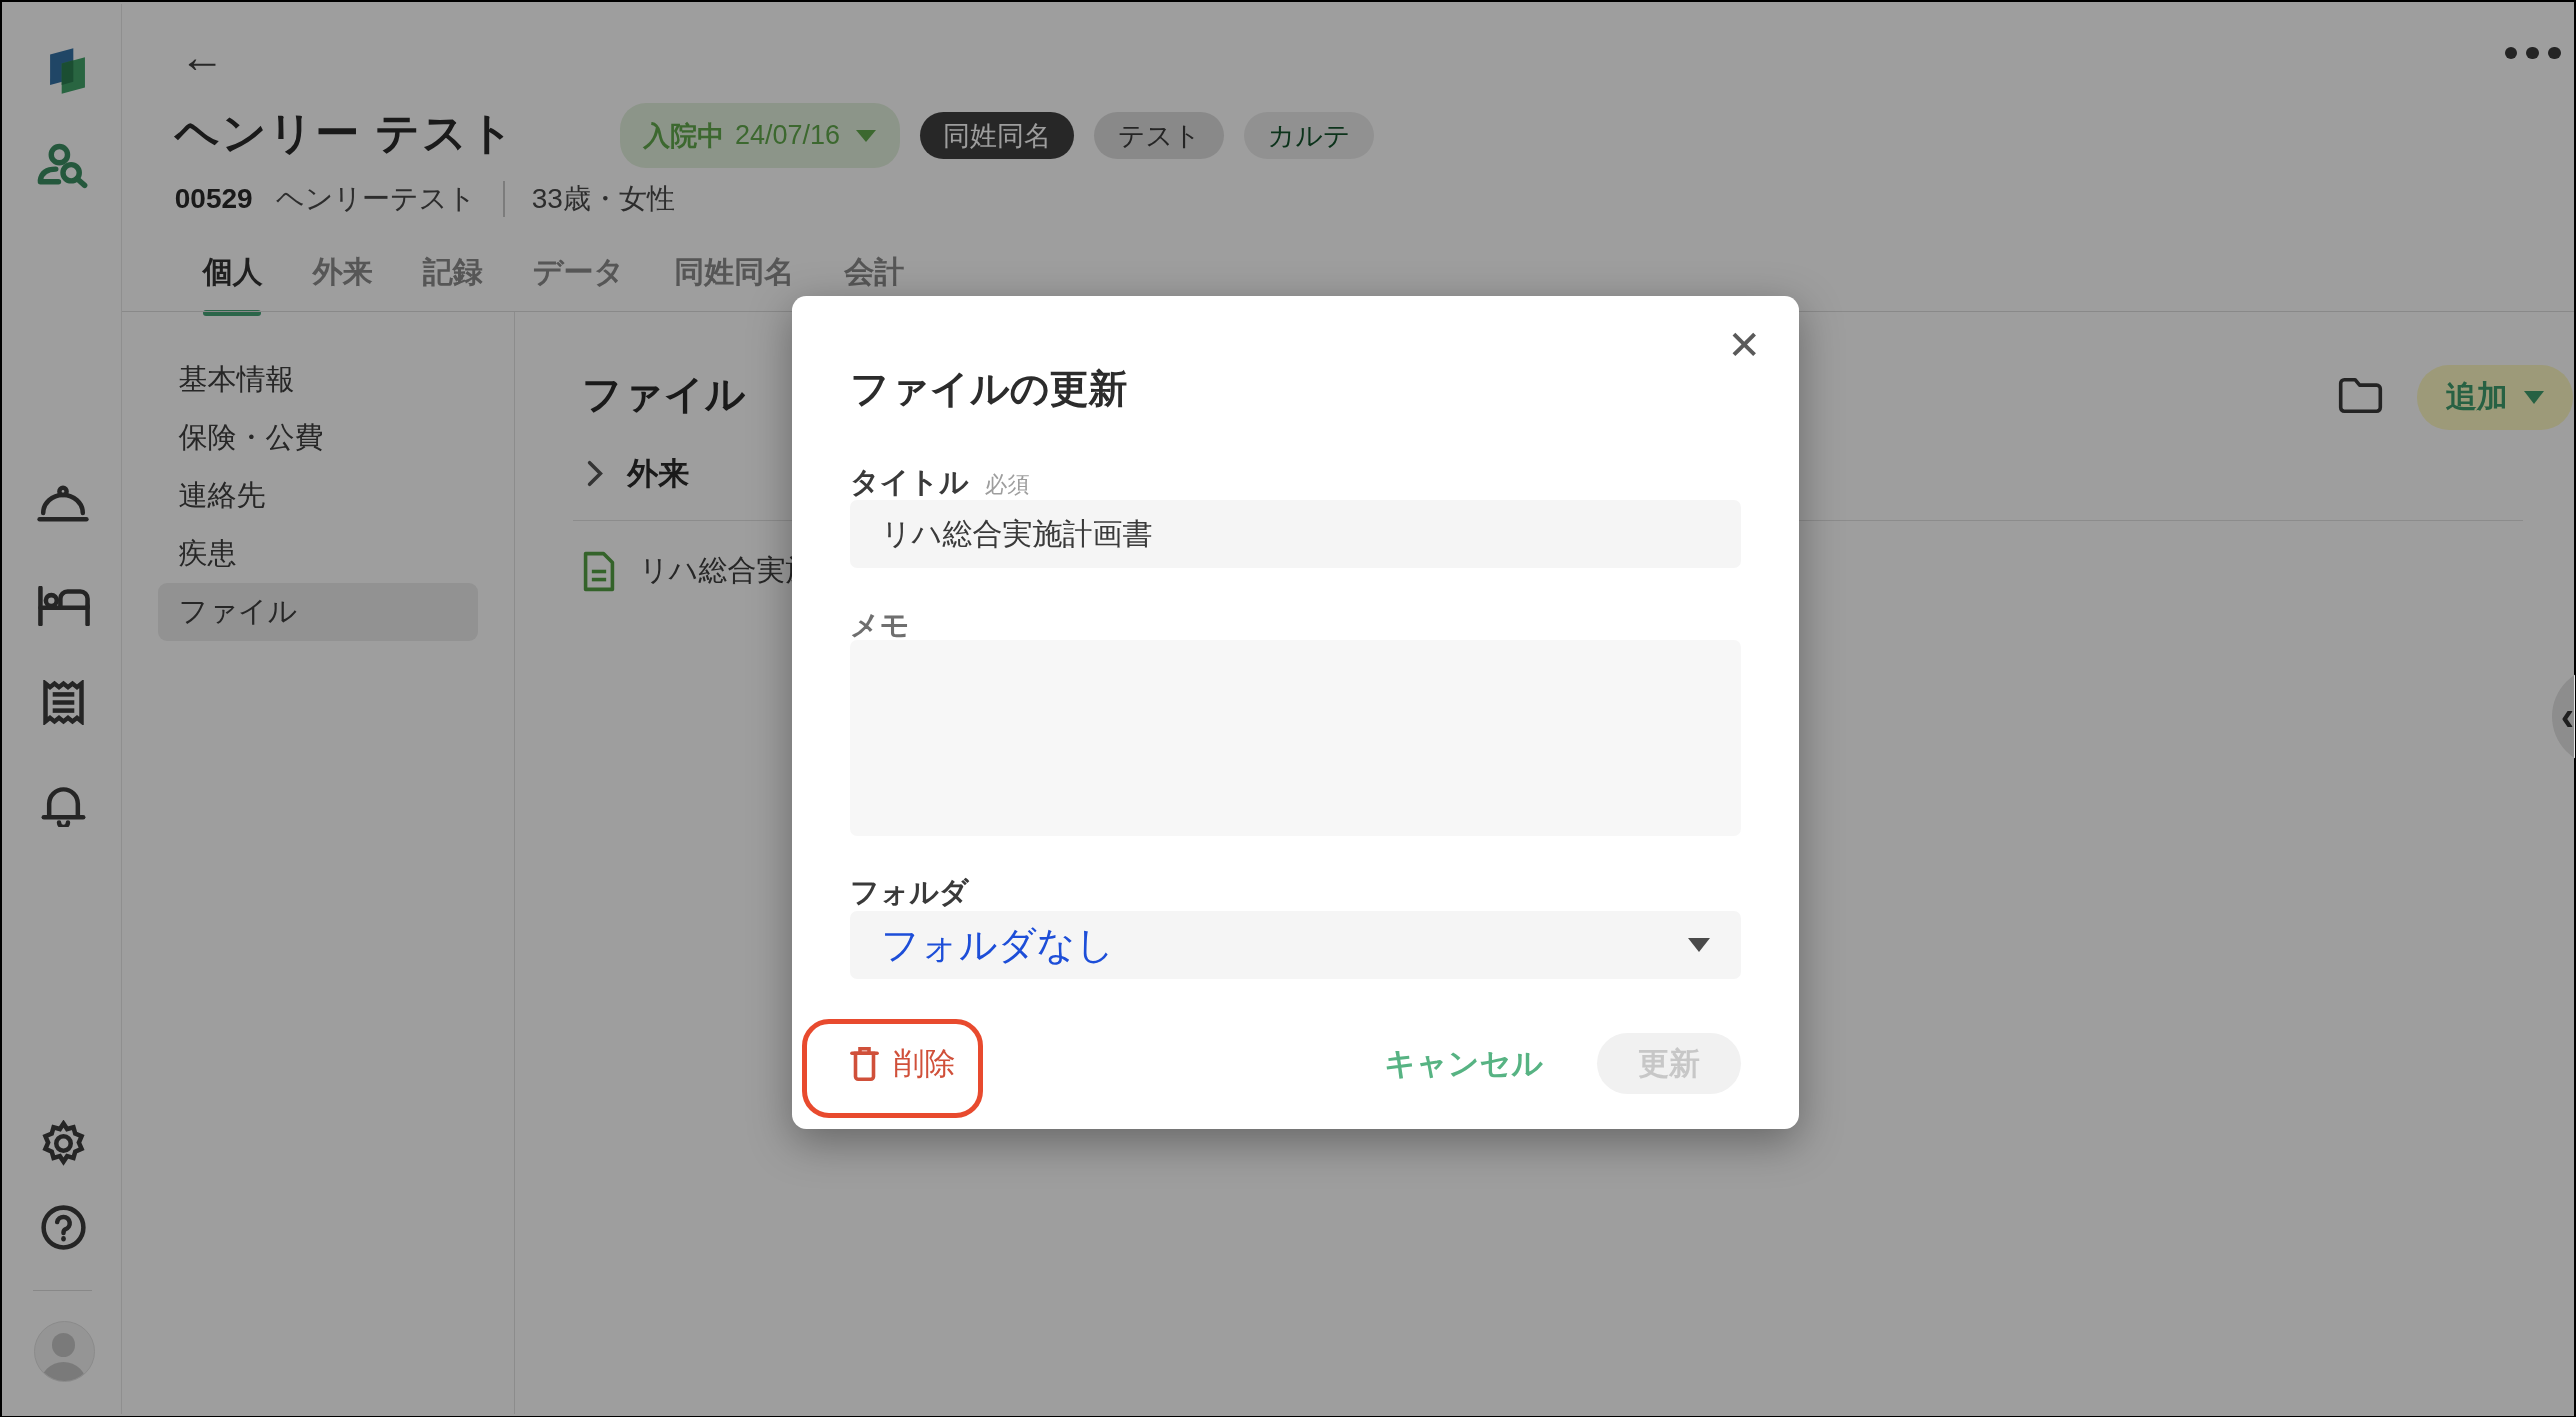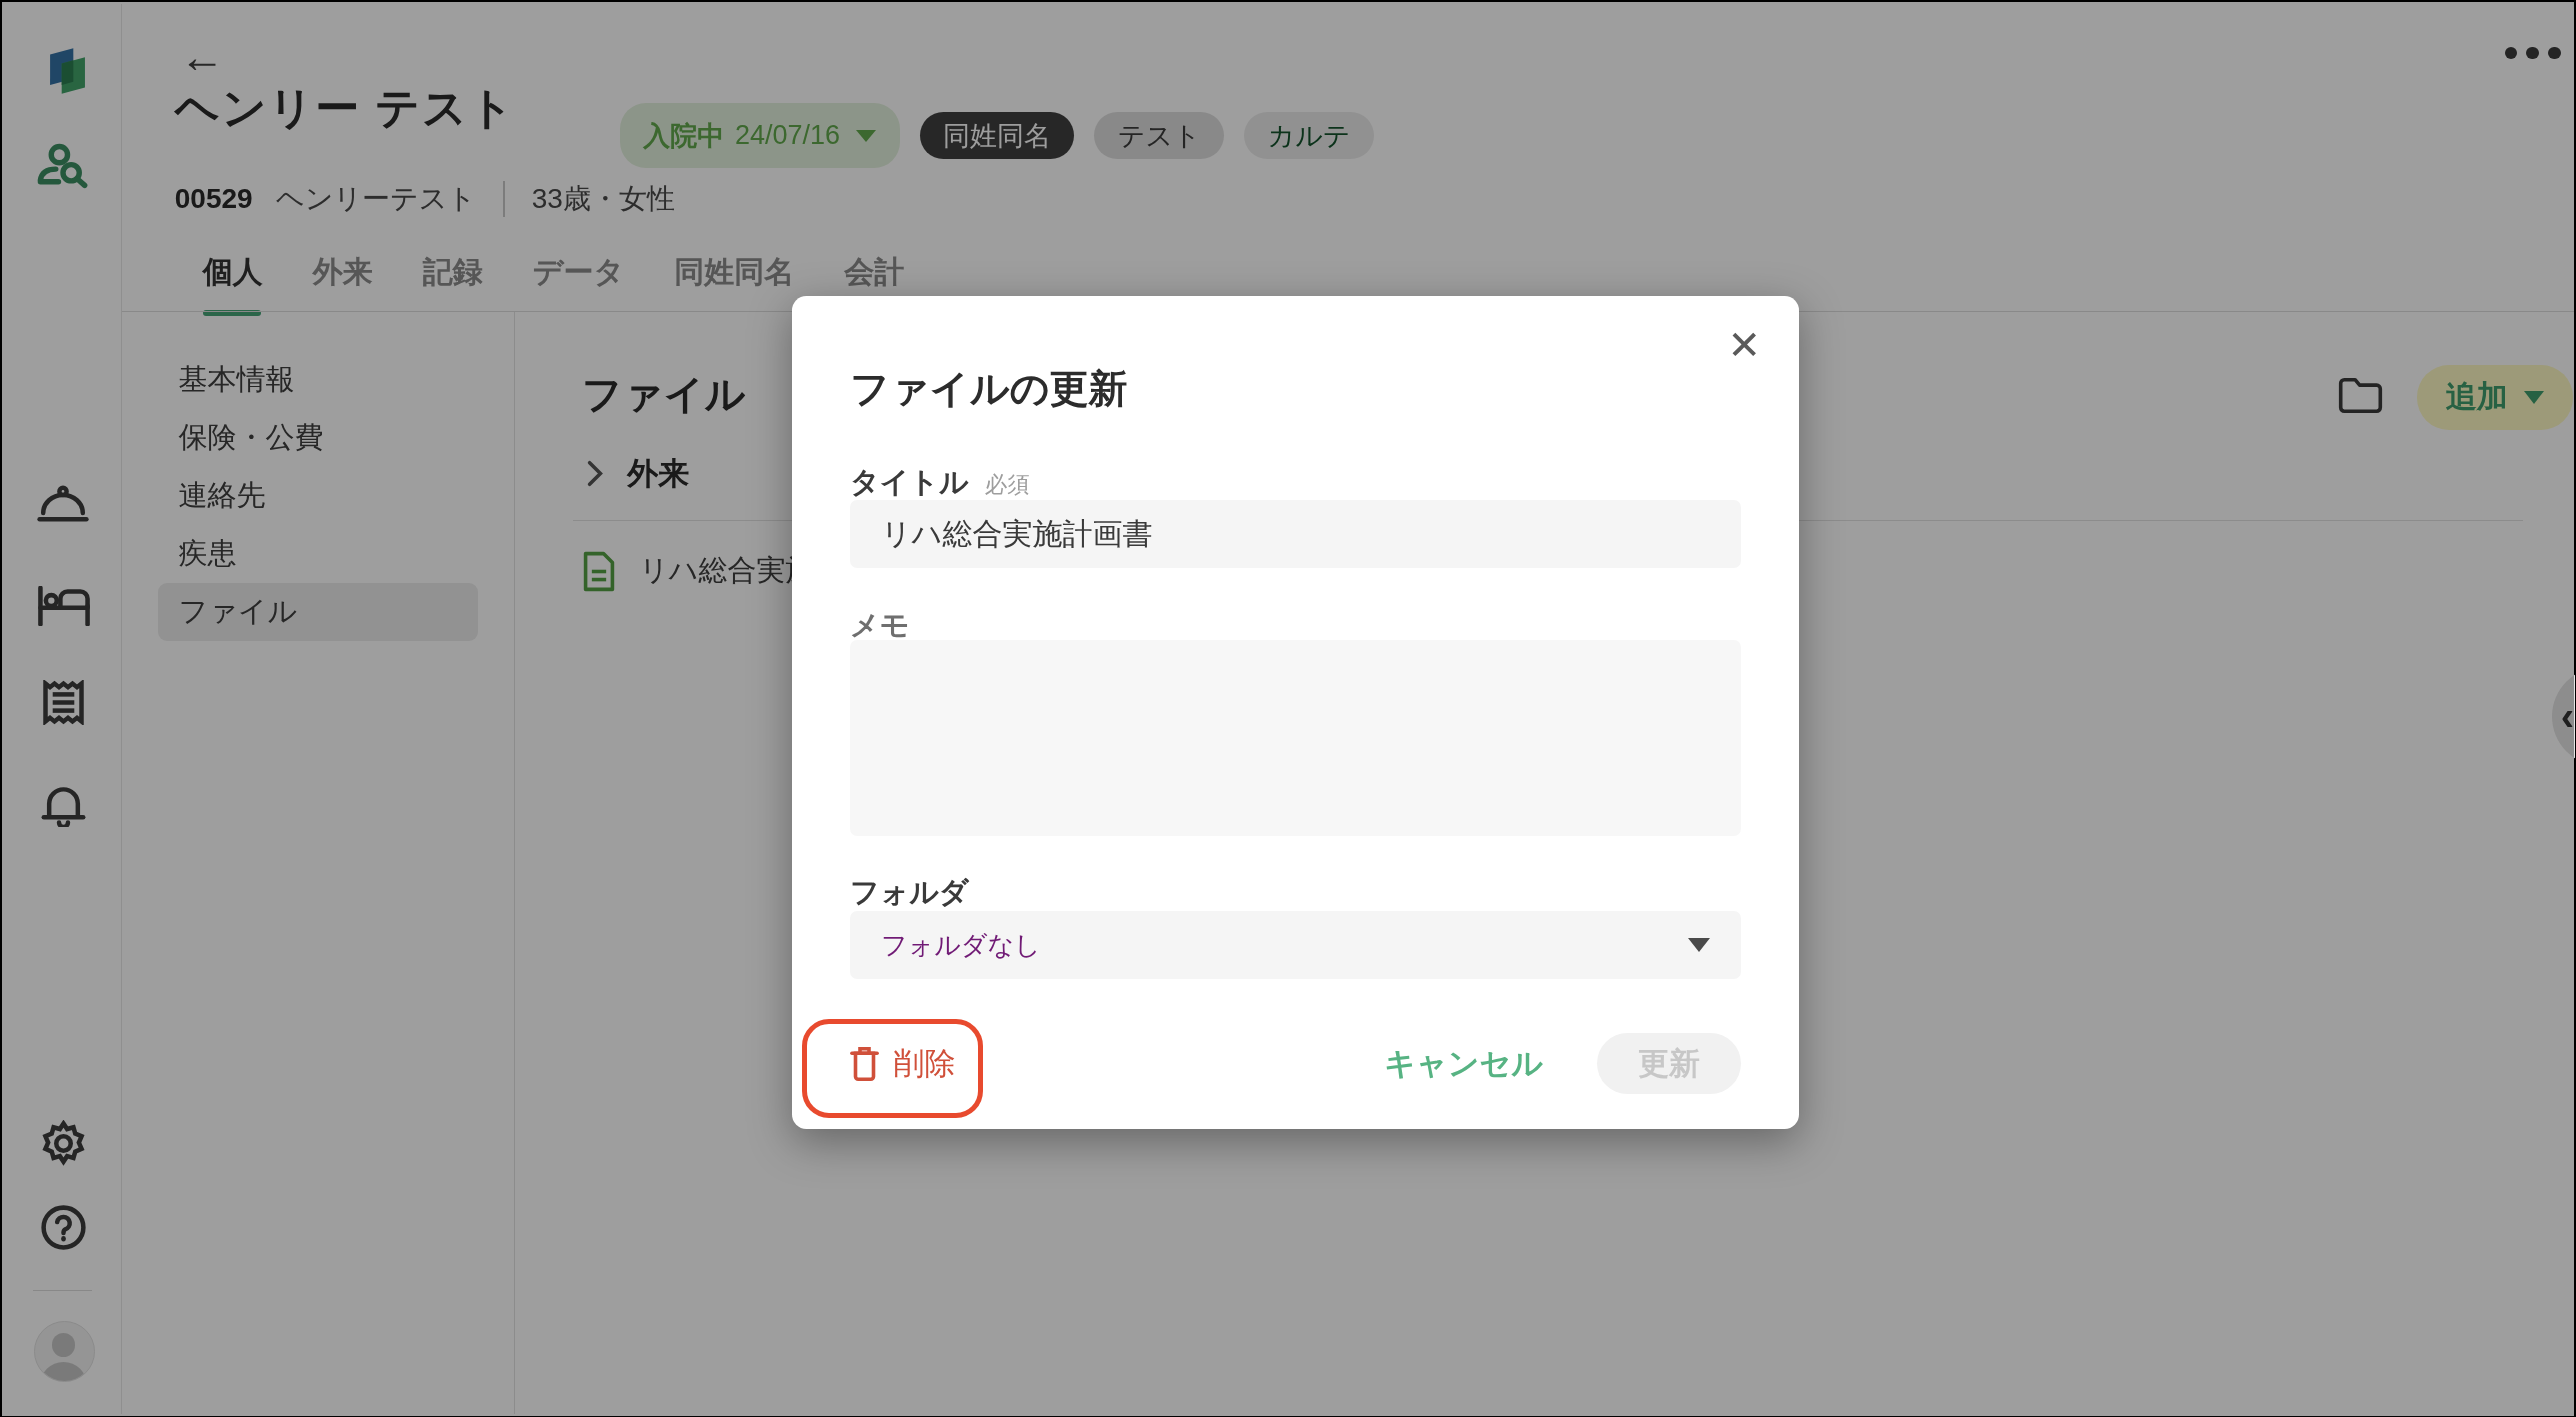--- a/index.html
+++ b/index.html
@@ -16,21 +16,21 @@
   .sb { position:absolute; color:#3c3c3c; }
   .sb svg { display:block; }
   .sb-divider { position:absolute; left:29px; top:1286px; width:59px; height:0.9px; background:#dcdcdc; }
   .avatar { position:absolute; left:30px; top:1317px; width:61px; height:61px; border-radius:50%;
     background:#f1f1f1; border:1.8px solid #e0e0e0; overflow:hidden; }
   .avatar .head { position:absolute; left:17px; top:11.7px; width:23.4px; height:23.4px; border-radius:50%; background:#c6c6c6; }
   .avatar .body { position:absolute; left:5.4px; top:40px; width:47px; height:29px; border-radius:23.4px 23.4px 0 0; background:#c6c6c6; }
 
   
   .back { position:absolute; left:178px; top:32px; font-size:45px; color:#424242; line-height:1; }
-  .patient-title { position:absolute; left:173px; top:77px; font-size:44px; font-weight:bold; letter-spacing:1.8px; color:#2b2b2b; }
+  .patient-title { position:absolute; left:173px; top:102px; font-size:44px; font-weight:bold; letter-spacing:1.8px; color:#2b2b2b; }
   .badge-row { position:absolute; left:618px; top:108px; height:52px; display:flex; align-items:center; gap:20px; }
   .pill { display:flex; align-items:center; height:47px; border-radius:23.4px; padding:0 23.4px; font-size:27px; white-space:nowrap; }
   .pill-adm { height:65px; border-radius:26px; background:#e3f1dd; color:#61a84c; gap:10.8px; }
   .pill-adm .lbl { font-weight:bold; }
   .caret-dn { width:0; height:0; border-left:10px solid transparent; border-right:10px solid transparent; border-top:12.6px solid #61a84c; margin-left:5.4px; }
   .pill-dark { background:#404040; color:#fdfdfd; }
   .pill-gray { background:#dedede; color:#3c3c3c; }
   .pill-light { background:#ebebeb; color:#14532d; }
   .id-row { position:absolute; left:173px; top:178px; display:flex; align-items:center; font-size:28px; color:#4a4a4a; }
   .id-row .pid { font-weight:bold; color:#2b2b2b; margin-right:23.4px; }
@@ -75,21 +75,21 @@
   .modal-title { position:absolute; left:58px; top:66px; font-size:39px; font-weight:bold; color:#2c2c2c; }
   .flabel { position:absolute; left:58px; display:flex; align-items:baseline; gap:16px; font-size:29px; font-weight:bold; color:#3a3a3a; }
   .flabel .req { font-size:22.5px; font-weight:normal; color:#9e9e9e; }
   .flabel.memo { color:#6f6f6f; }
   .input-title { position:absolute; left:58px; right:58px; top:204px; height:68px; background:#f5f5f5; border:none;
     border-radius:7.2px; padding:0 31px; font-size:30px; color:#3a3a3a; font-family:inherit; }
   .memo-area { position:absolute; left:58px; right:58px; top:344px; height:196px; background:#f7f7f7; border:none;
     border-radius:7.2px; resize:none; padding:18px 31px; font-size:30px; font-family:inherit; }
   .select { position:absolute; left:58px; right:58px; top:615px; height:68px; background:#f5f5f5; border-radius:7.2px;
     display:flex; align-items:center; justify-content:space-between; padding:0 31px; }
-  .select .val { font-size:26px; color:#701a75; }
+  .select .val { font-size:38px; color:#1d4ed8; }
   .select .caret { width:0; height:0; border-left:11.7px solid transparent; border-right:11.7px solid transparent; border-top:14.4px solid #4a4a4a; }
   .modal-footer { position:absolute; left:58px; right:58px; bottom:34px; height:63px; display:flex; align-items:center; justify-content:space-between;gap:20px; }
   .delete-btn { display:flex; align-items:center; gap:14.4px; color:#d0503a; font-size:31px; font-weight:500; }
   .footer-right { display:flex; align-items:center; gap:54px; }
   .cancel-btn { font-size:31px; font-weight:bold; color:#57b383; }
   .submit-btn { width:144px; height:61px; border-radius:31px; background:#f1f1f1; color:#c7c7c7;
     font-size:31px; font-weight:bold; display:flex; align-items:center; justify-content:center; }
   .annotation { position:absolute; left:802px; top:1019px; width:181px; height:99px; border:5.4px solid #e84a2e;
     border-radius:27px; z-index:30; pointer-events:none; }
 </style>

